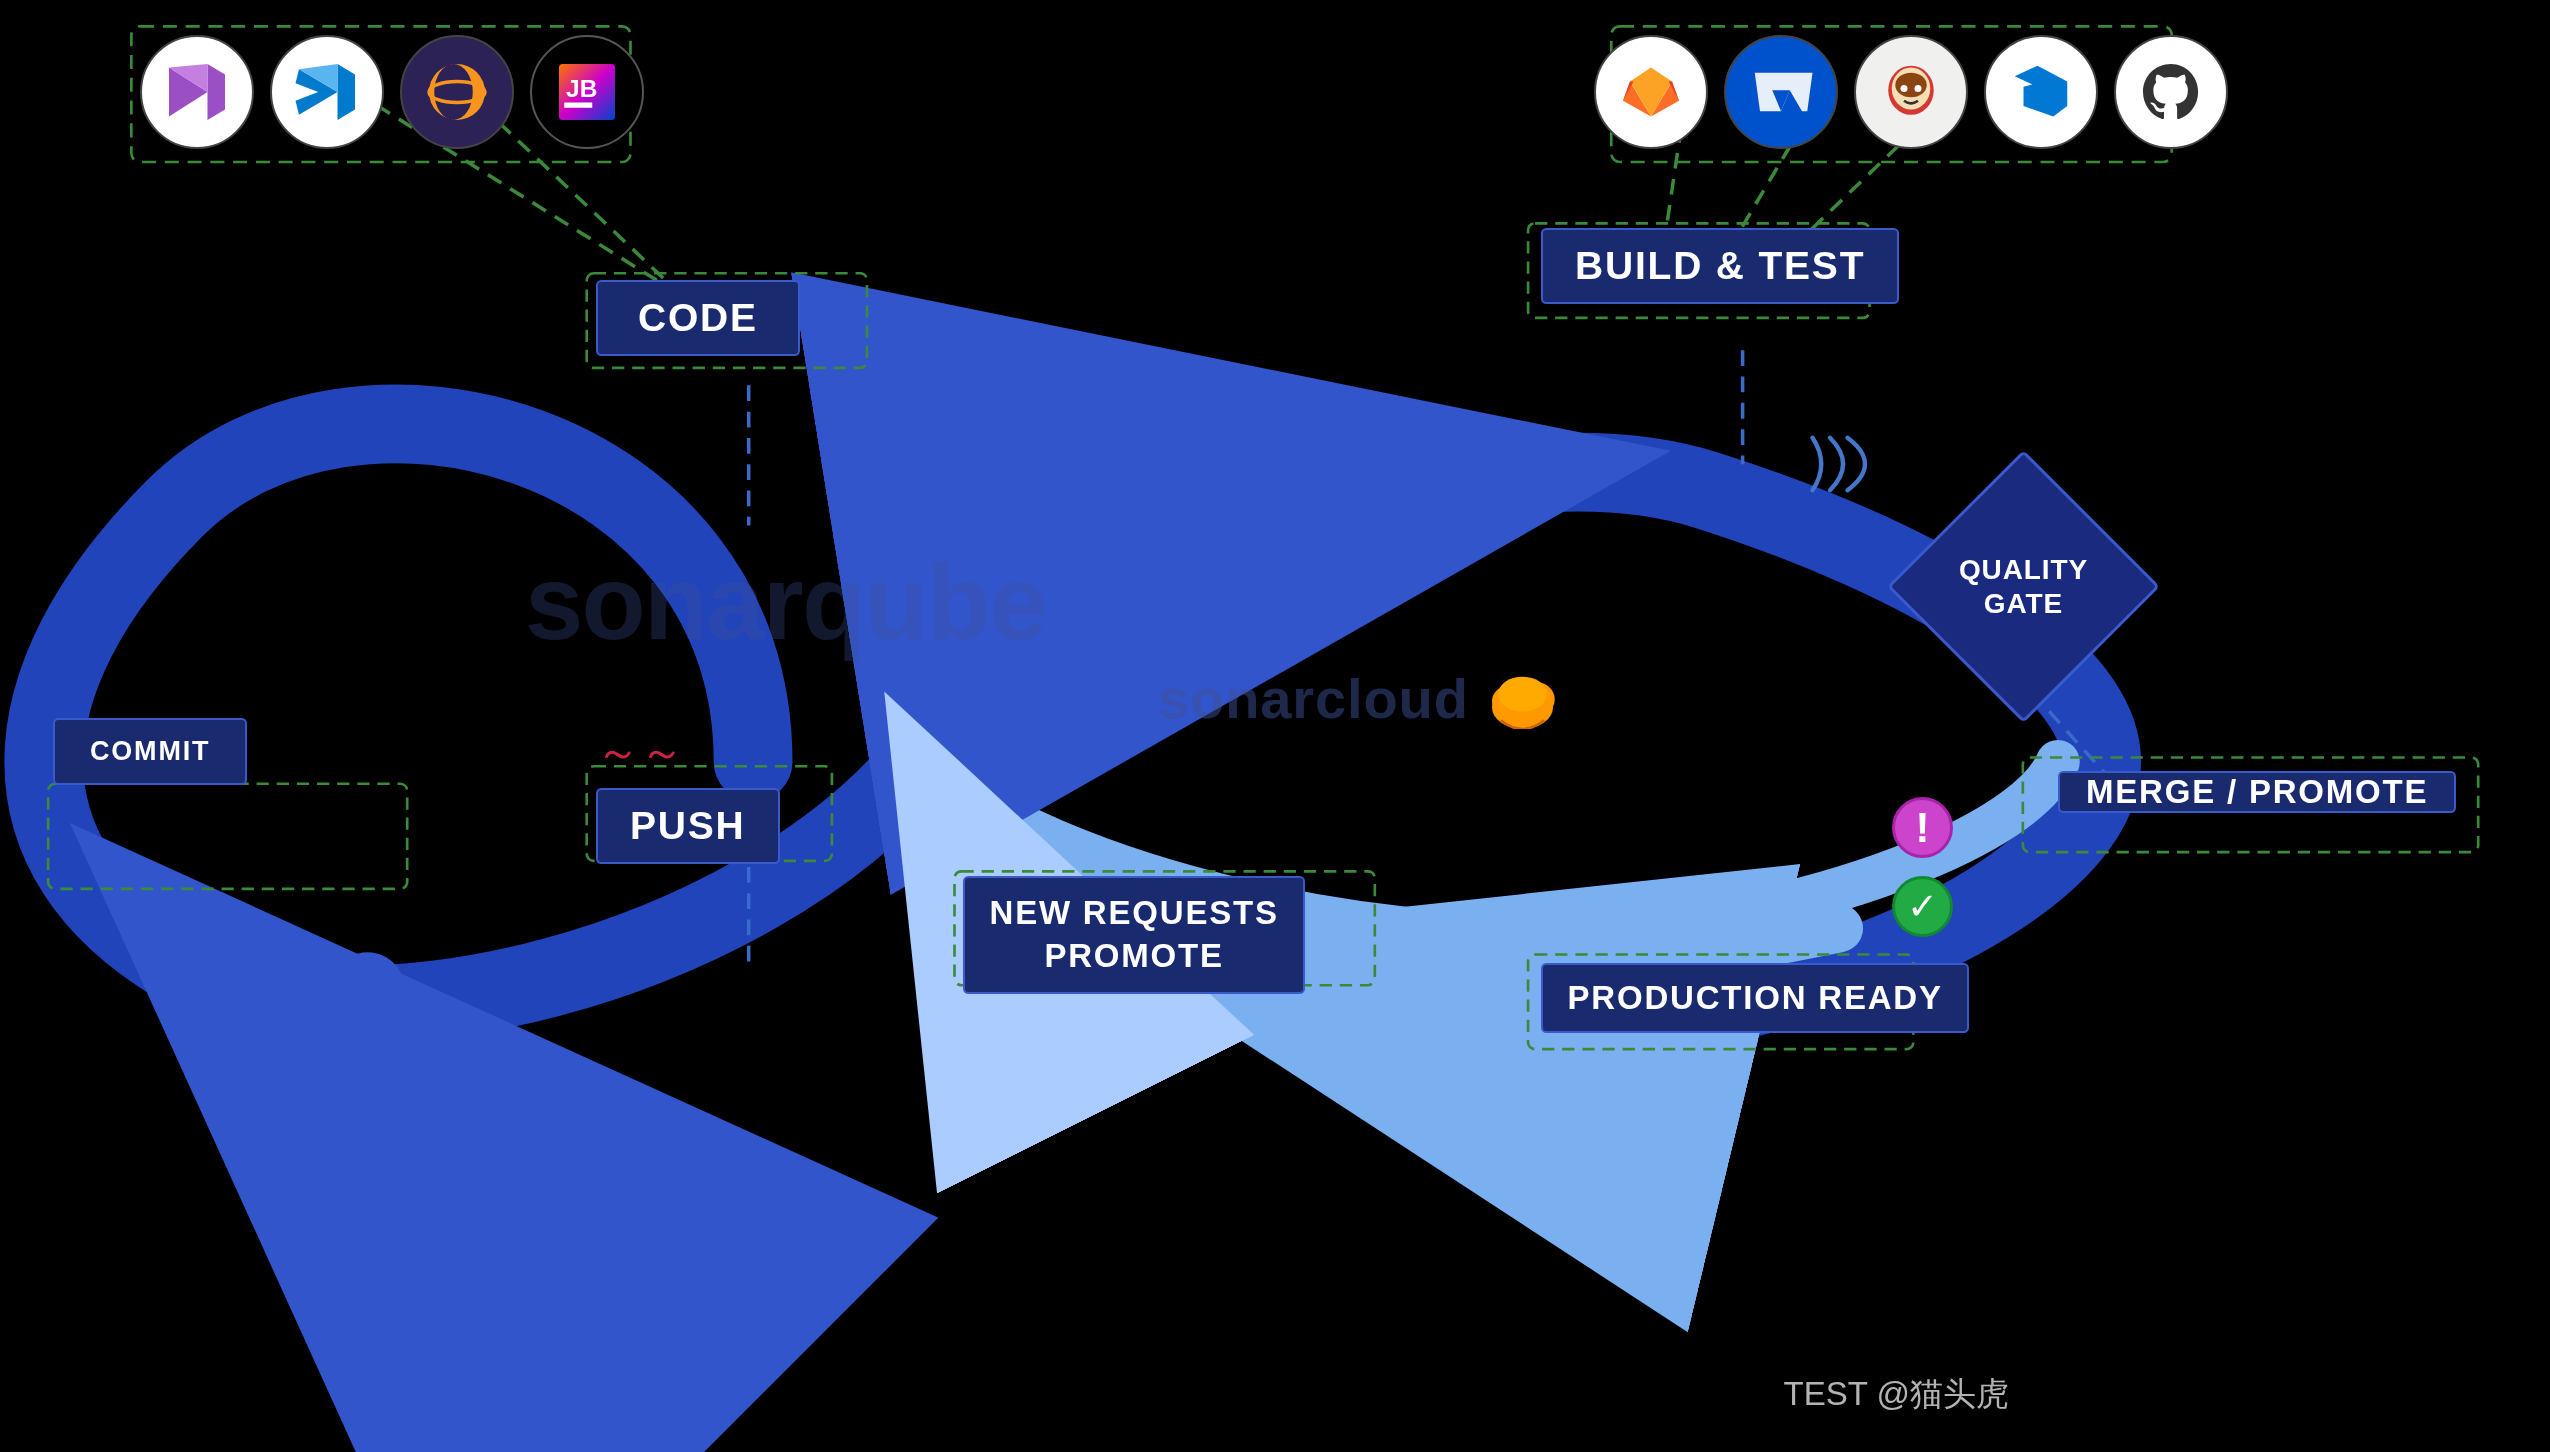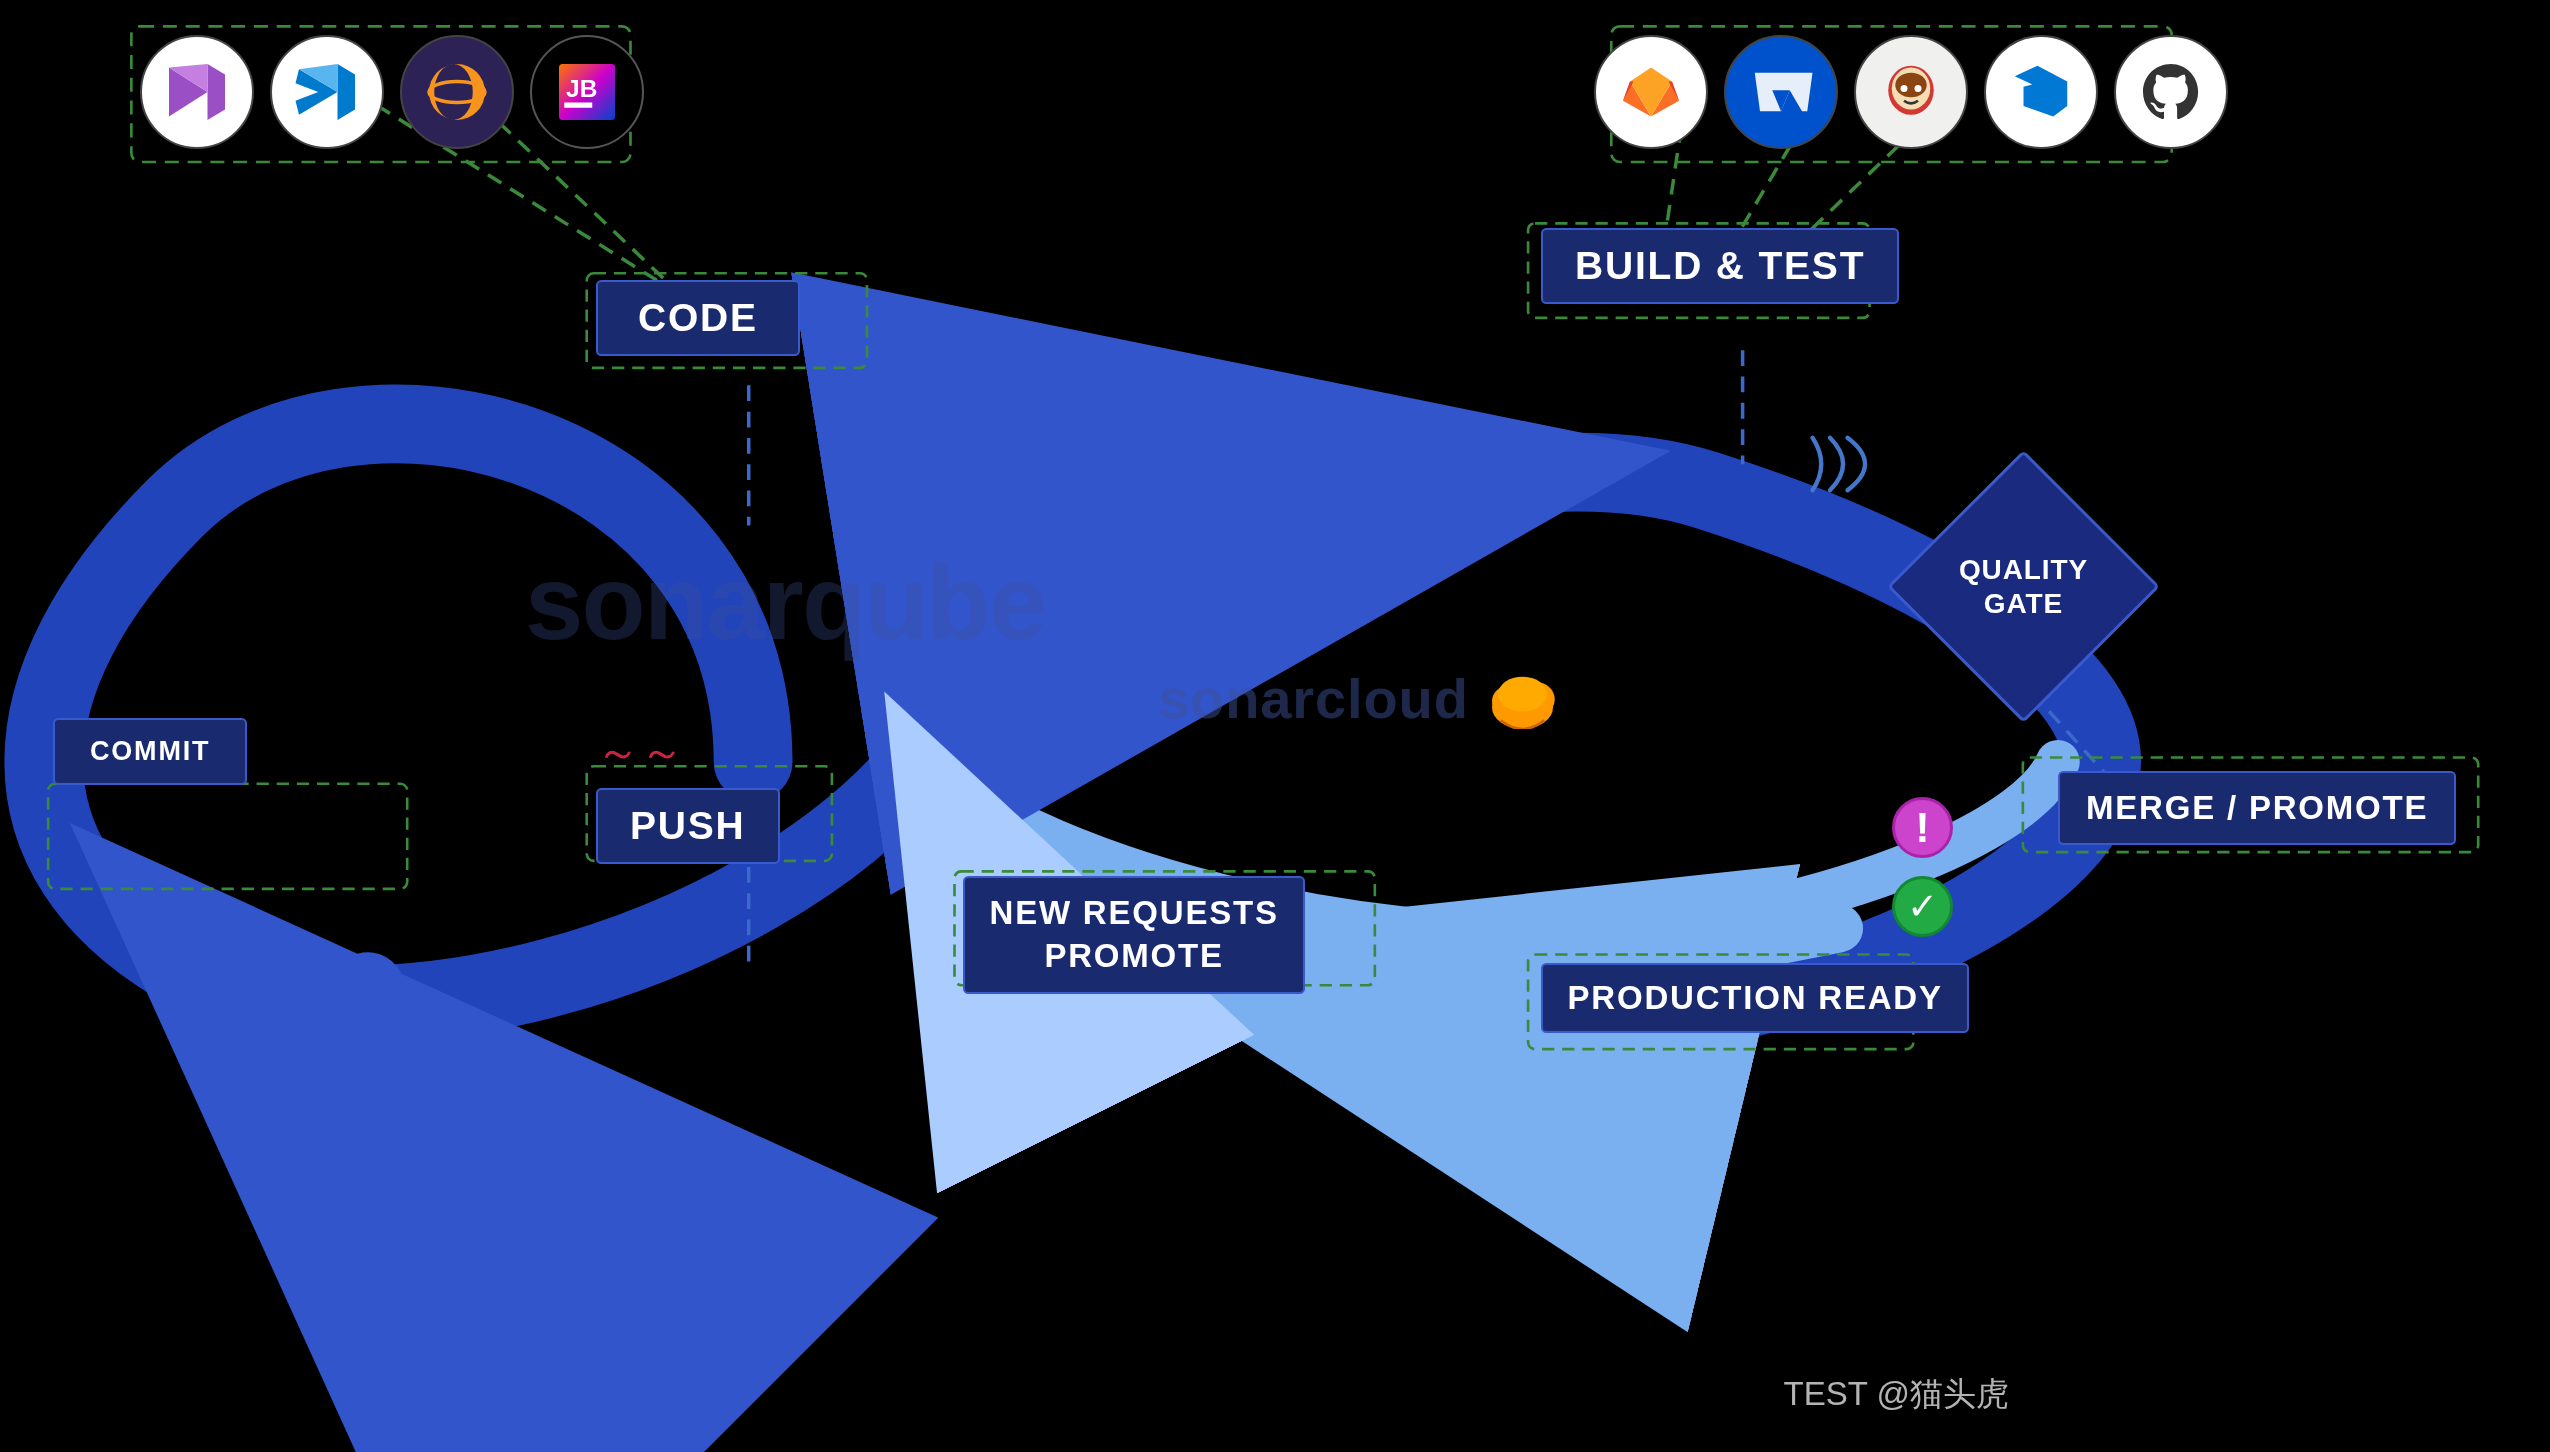--- a/index.html
+++ b/index.html
@@ -86,21 +86,21 @@
       letter-spacing: 0.9px;
       line-height: 1.2;
       color: #fff;
       text-align: center;
     }
 
     .box-merge-promote {
       left: 2058px;
       top: 771px;
       font-size: 33px;
-      padding: 16px 26px;
+      padding: 0 26px;
     }
 
     .box-new-business {
       left: 963px;
       top: 876px;
       font-size: 33px;
       padding: 14px 24.5px;
       text-align: center;
       line-height: 1.3;
     }

